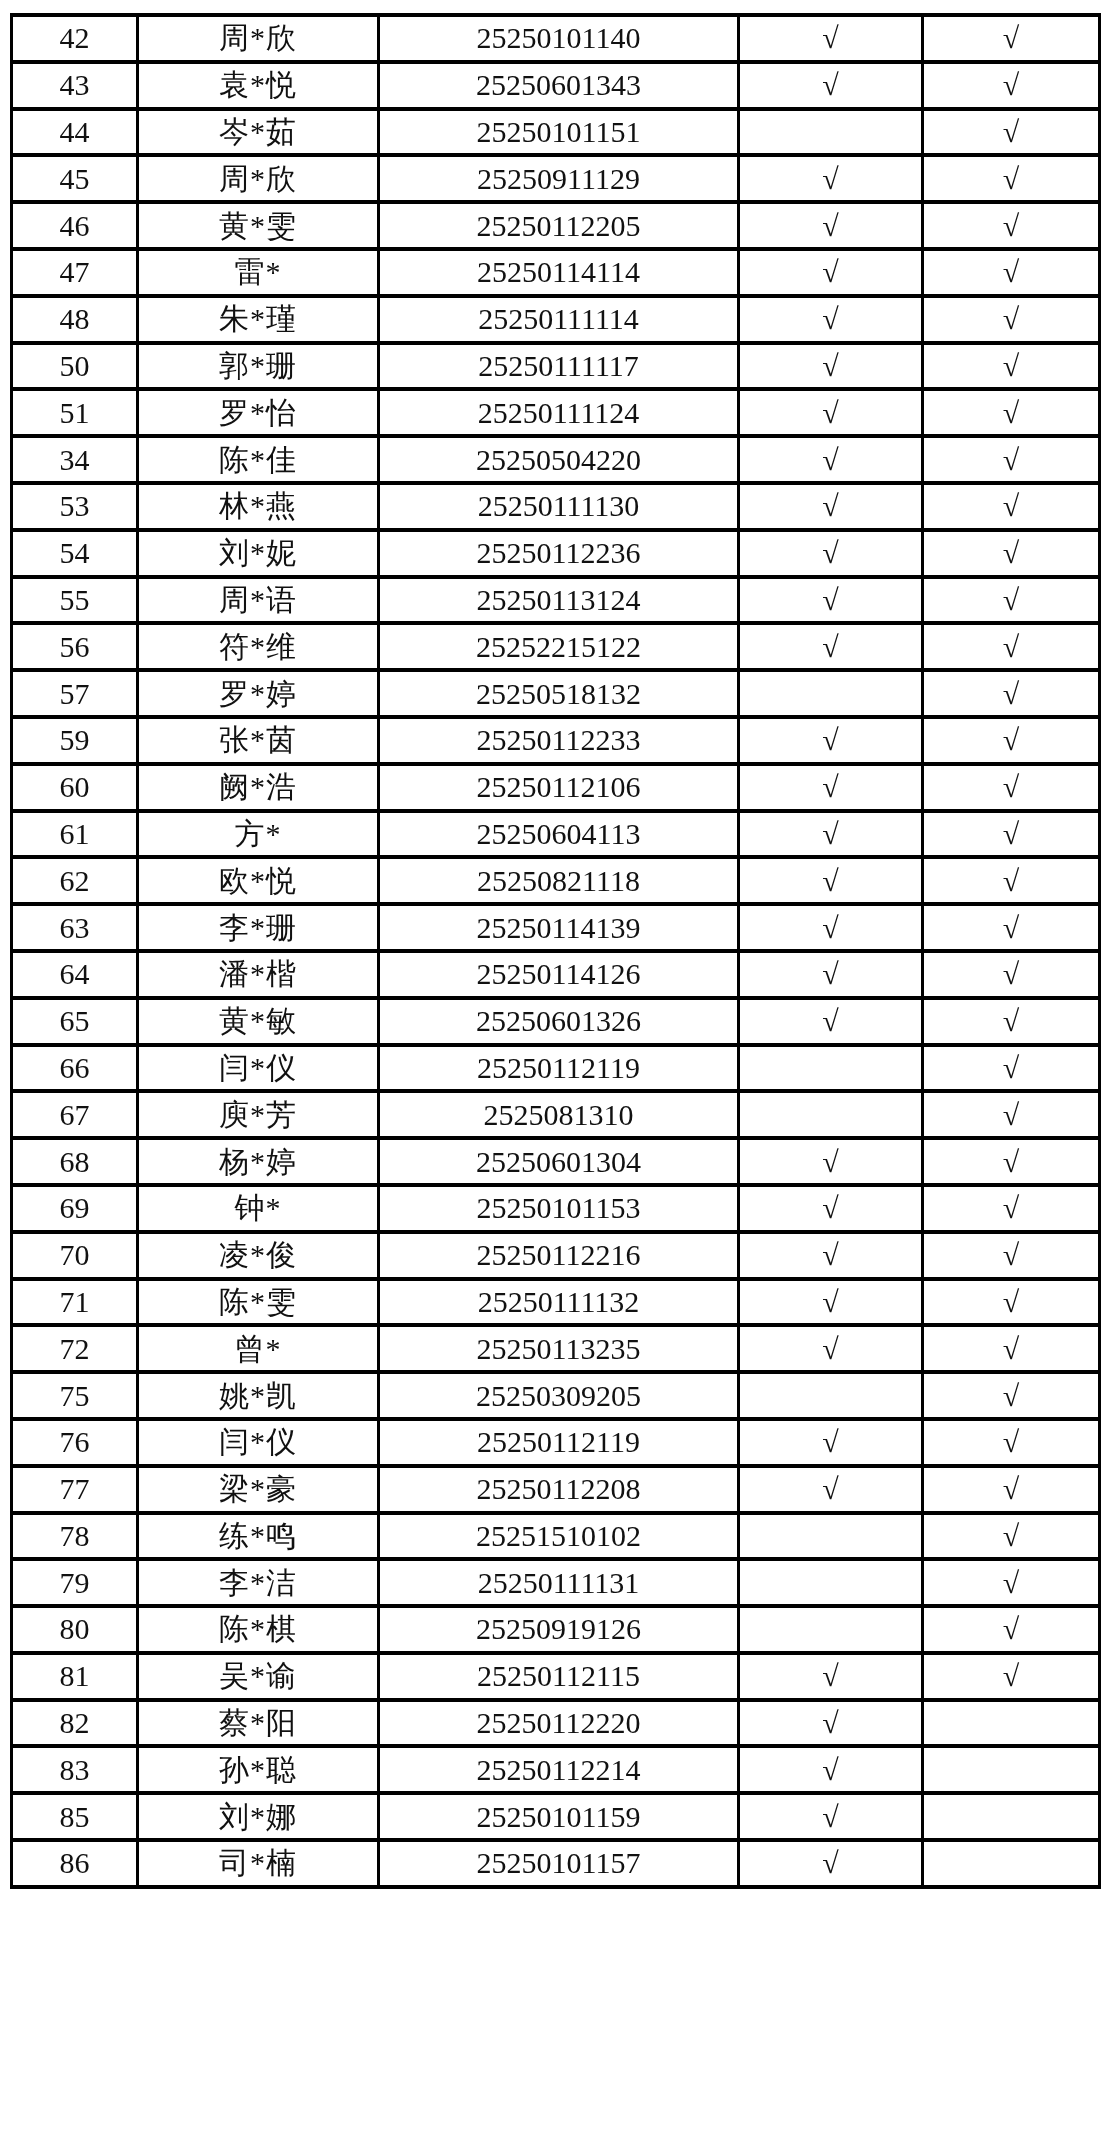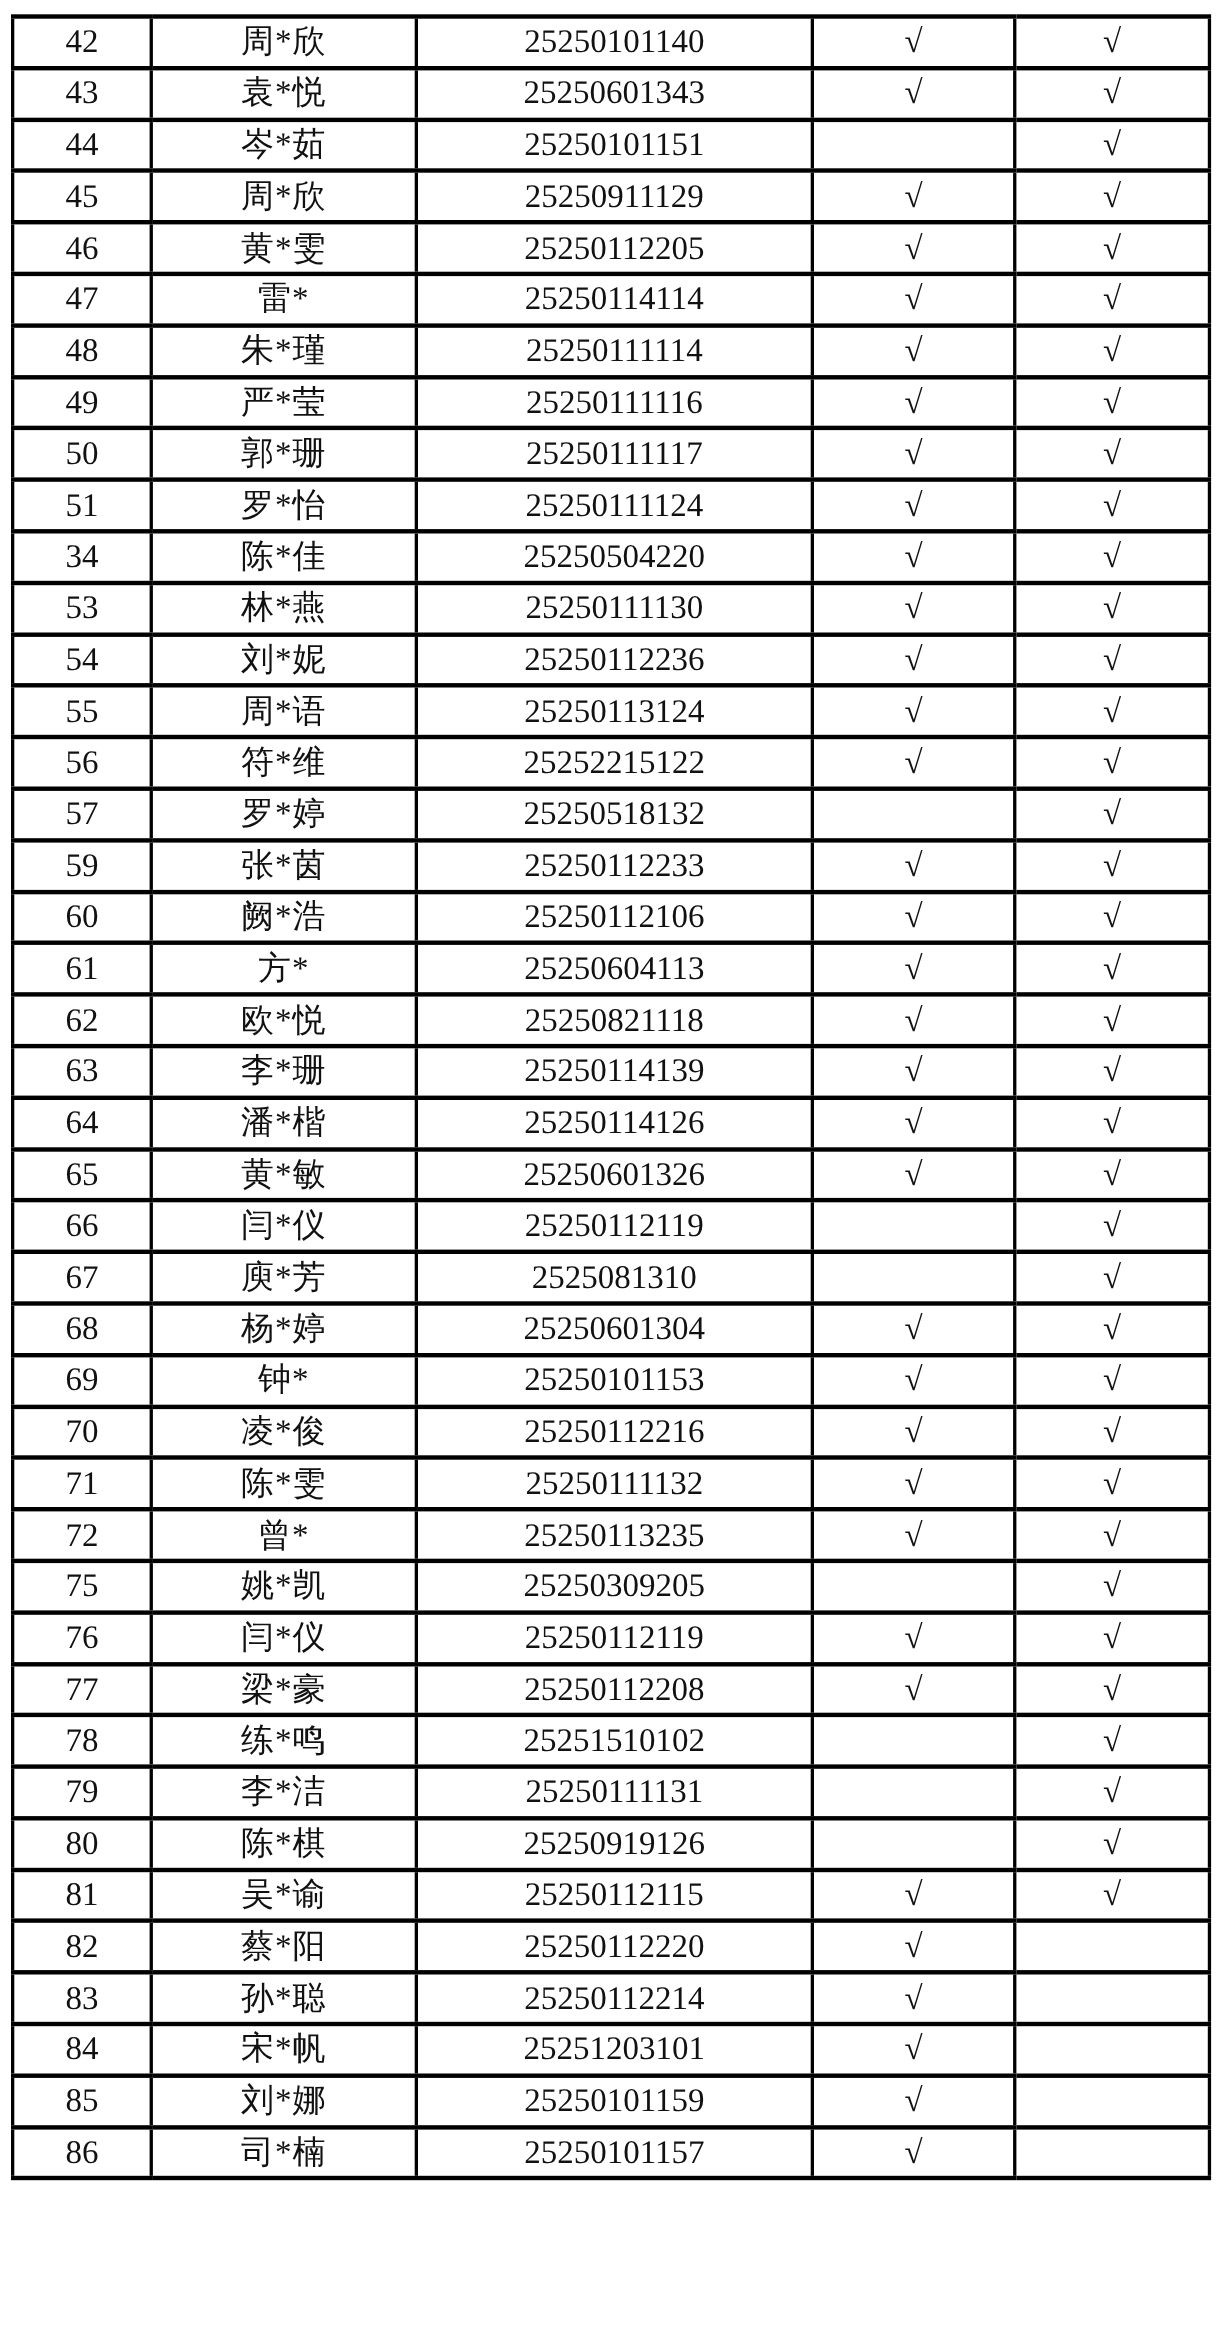--- a/index.html
+++ b/index.html
@@ -112,27 +112,20 @@
     <td class="check-cell">√</td>
   </tr>
         <tr>
     <td class="no-cell">48</td>
     <td class="name-cell">朱*瑾</td>
     <td class="id-cell">25250111114</td>
     <td class="check-cell">√</td>
     <td class="check-cell">√</td>
   </tr>
         <tr>
-    <td class="no-cell">49</td>
-    <td class="name-cell">严*莹</td>
-    <td class="id-cell">25250111116</td>
-    <td class="check-cell">√</td>
-    <td class="check-cell">√</td>
-  </tr>
-        <tr>
     <td class="no-cell">50</td>
     <td class="name-cell">郭*珊</td>
     <td class="id-cell">25250111117</td>
     <td class="check-cell">√</td>
     <td class="check-cell">√</td>
   </tr>
         <tr>
     <td class="no-cell">51</td>
     <td class="name-cell">罗*怡</td>
     <td class="id-cell">25250111124</td>
@@ -332,27 +325,20 @@
     <td class="no-cell">82</td>
     <td class="name-cell">蔡*阳</td>
     <td class="id-cell">25250112220</td>
     <td class="check-cell">√</td>
     <td class="check-cell"></td>
   </tr>
         <tr>
     <td class="no-cell">83</td>
     <td class="name-cell">孙*聪</td>
     <td class="id-cell">25250112214</td>
-    <td class="check-cell">√</td>
-    <td class="check-cell"></td>
-  </tr>
-        <tr>
-    <td class="no-cell">84</td>
-    <td class="name-cell">宋*帆</td>
-    <td class="id-cell">25251203101</td>
     <td class="check-cell">√</td>
     <td class="check-cell"></td>
   </tr>
         <tr>
     <td class="no-cell">85</td>
     <td class="name-cell">刘*娜</td>
     <td class="id-cell">25250101159</td>
     <td class="check-cell">√</td>
     <td class="check-cell"></td>
   </tr>

